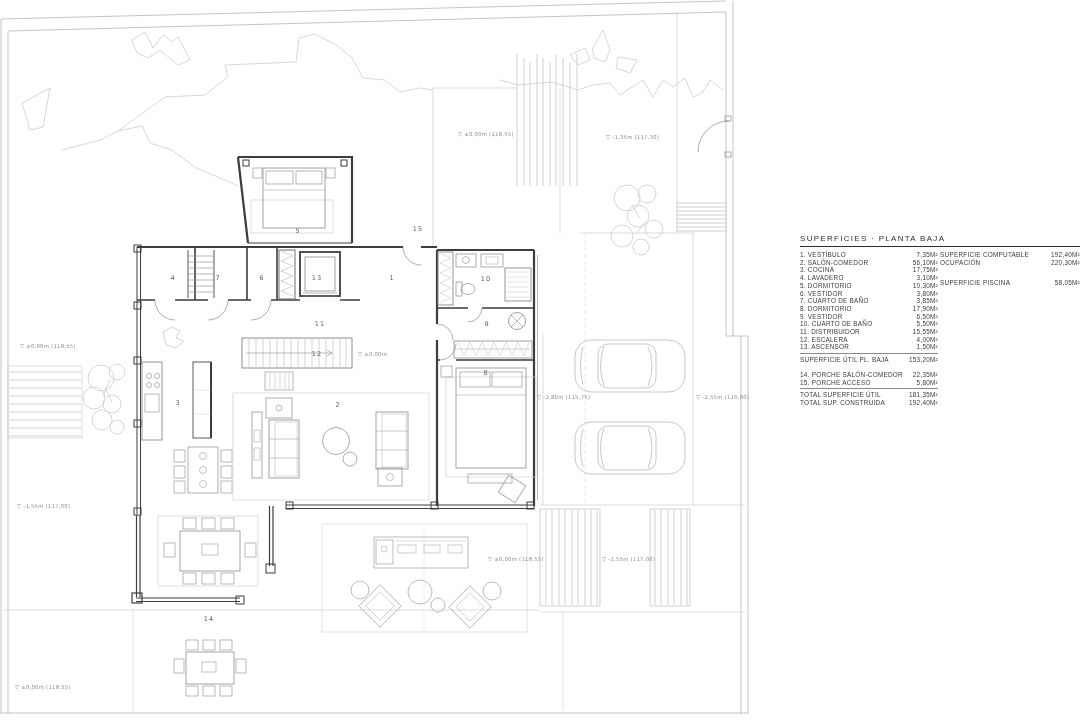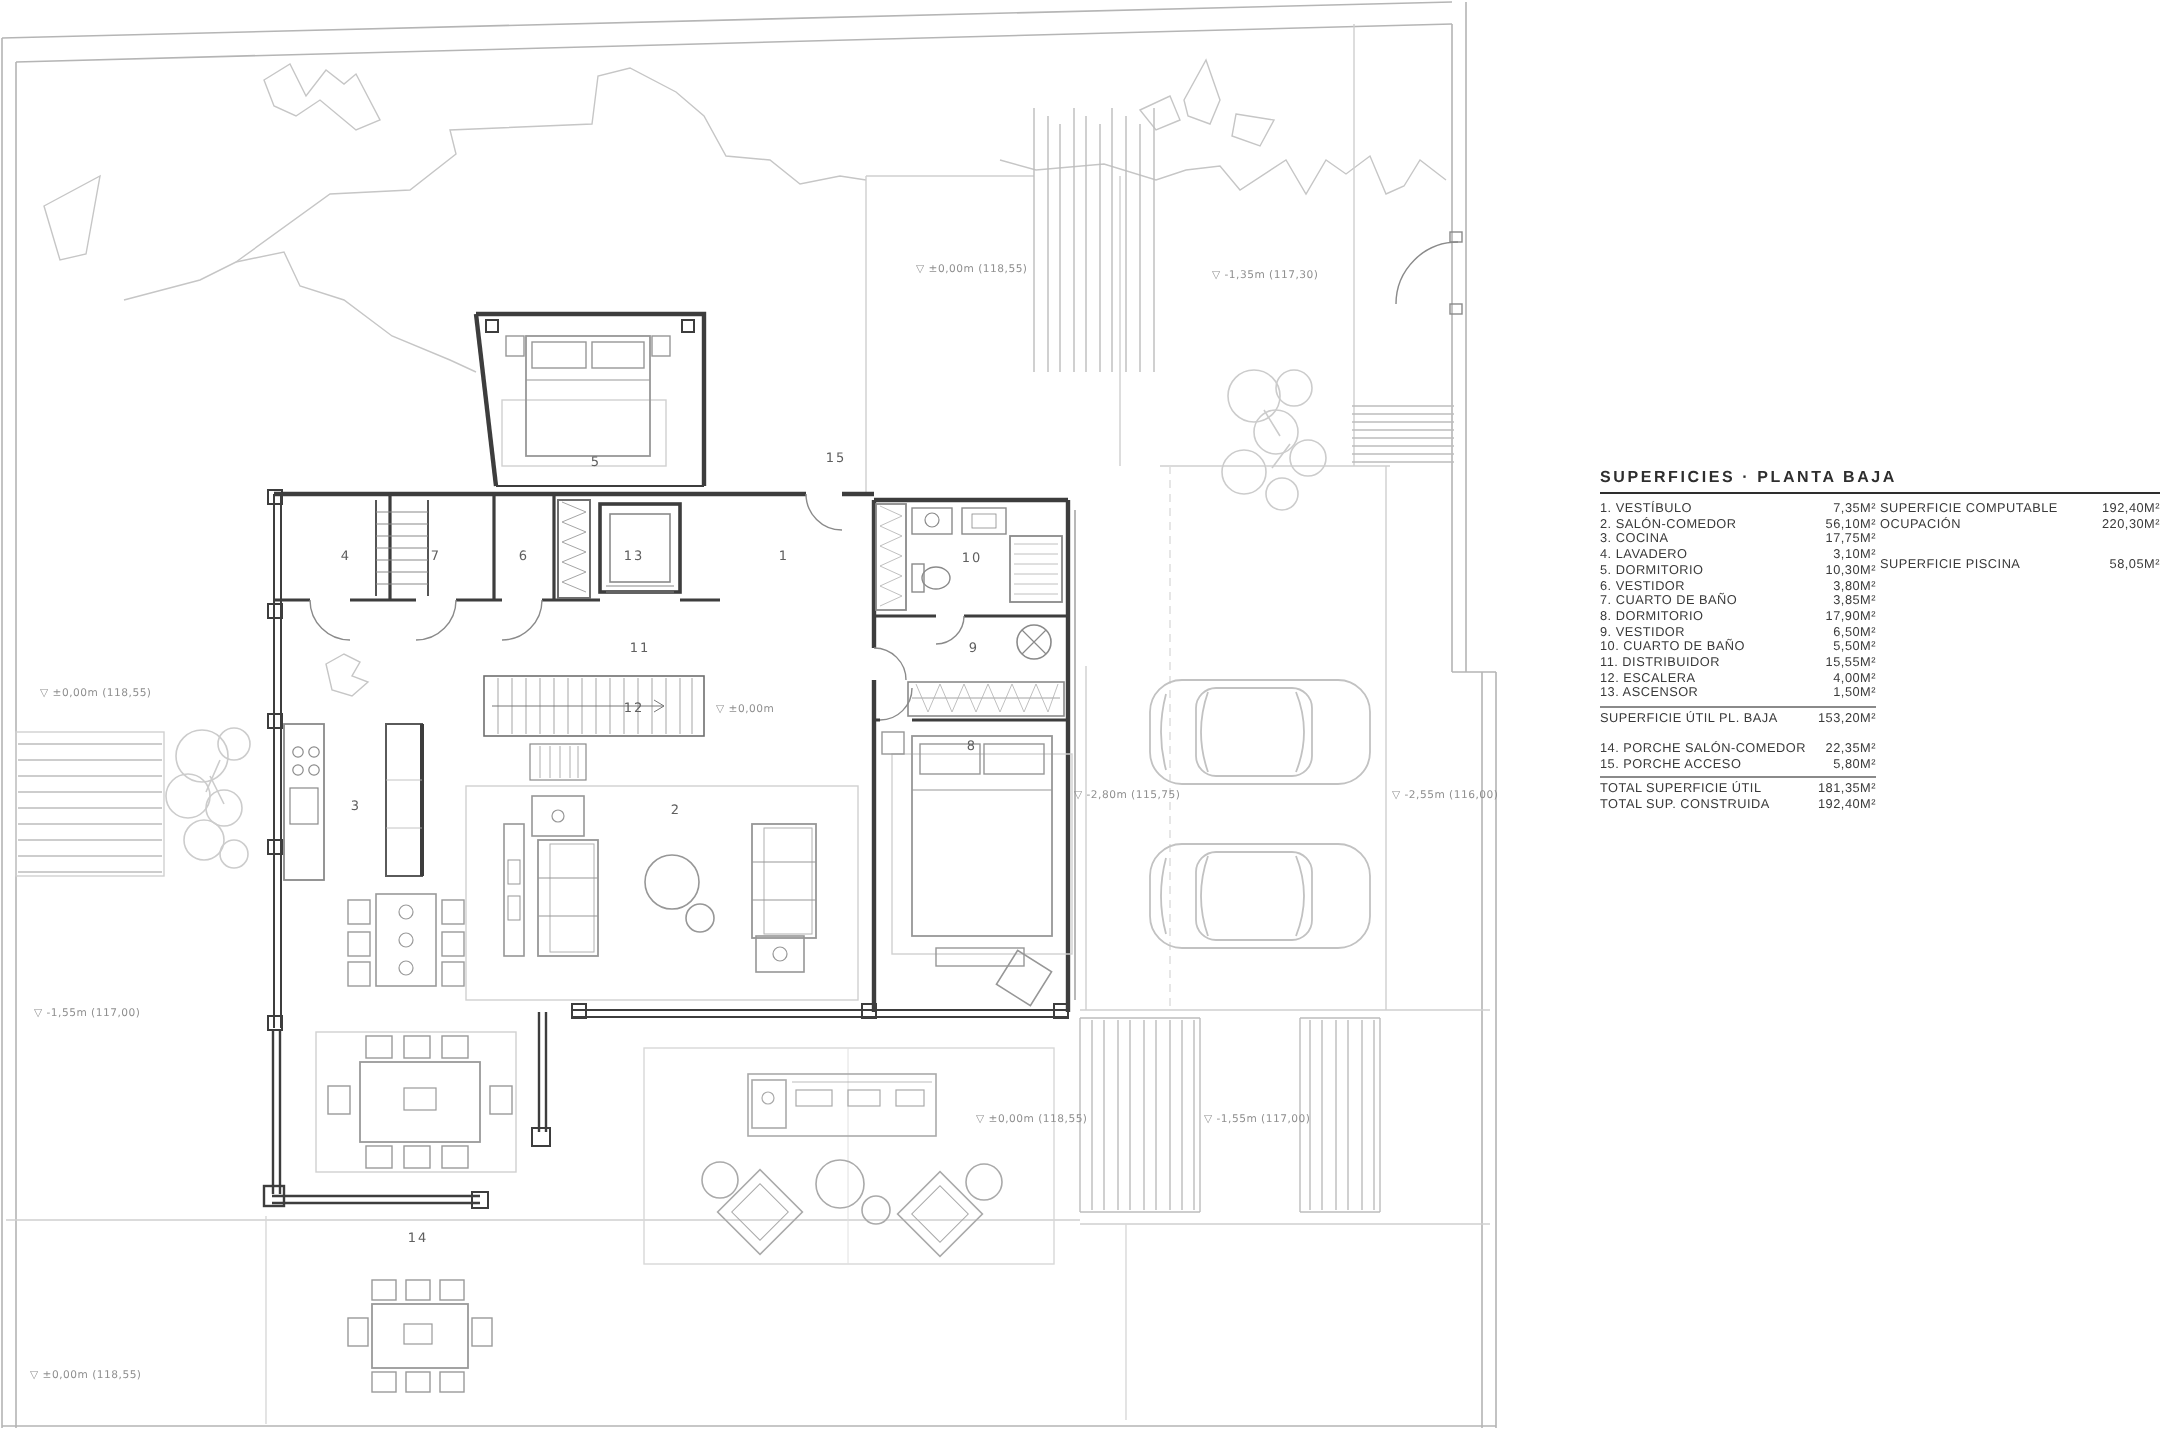--- a/index.html
+++ b/index.html
@@ -7,21 +7,21 @@
        font-family:"Liberation Sans",sans-serif;}
   .sheet{position:absolute;inset:0;background:#fff;}
   svg{position:absolute;left:0;top:0;}
 
   
   .room-num{font:6.5px "DejaVu Sans",sans-serif;fill:#5f5f5f;letter-spacing:1px;}
   .level-mark{font:5.3px "DejaVu Sans",sans-serif;fill:#8f8f8f;letter-spacing:0.25px;}
 
   
   .legend{position:absolute;left:800px;top:234px;width:280px;color:#3a3a3a;}
-  .legend-title{font-size:8px;font-weight:bold;letter-spacing:1.3px;color:#2e2e2e;white-space:nowrap;}
+  .legend-title{font-size:8px;font-weight:normal;letter-spacing:1.3px;color:#2e2e2e;white-space:nowrap;}
   .legend-rule{border-top:1.6px solid #2e2e2e;margin-top:3px;margin-bottom:4px;}
   .legend-cols{position:relative;}
   .col-left{width:138px;}
   .col-right{position:absolute;left:140px;top:0;width:140px;}
   .lrow{display:flex;justify-content:space-between;font-size:6.4px;
         line-height:7.7px;letter-spacing:0.25px;white-space:nowrap;}
   .lrow .val{text-align:right;}
   .hr{border-top:0.8px solid #8a8a8a;margin:2px 0;}
   .spacer{height:7px;}
   .gap{margin-top:13px;}

